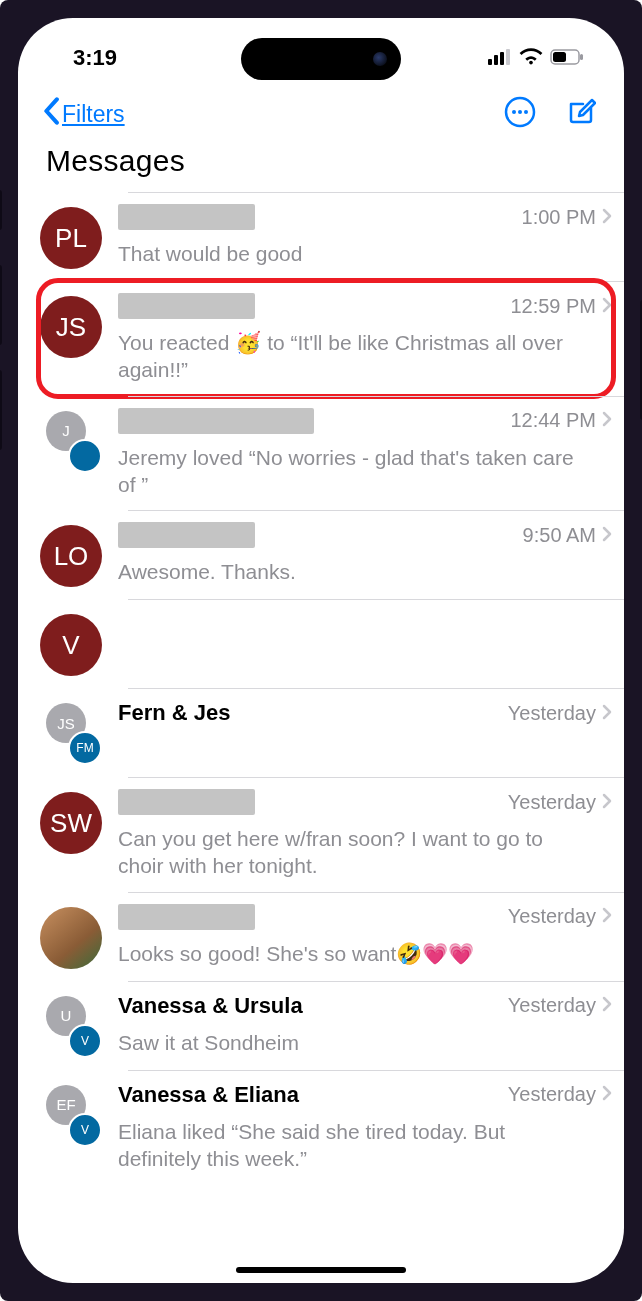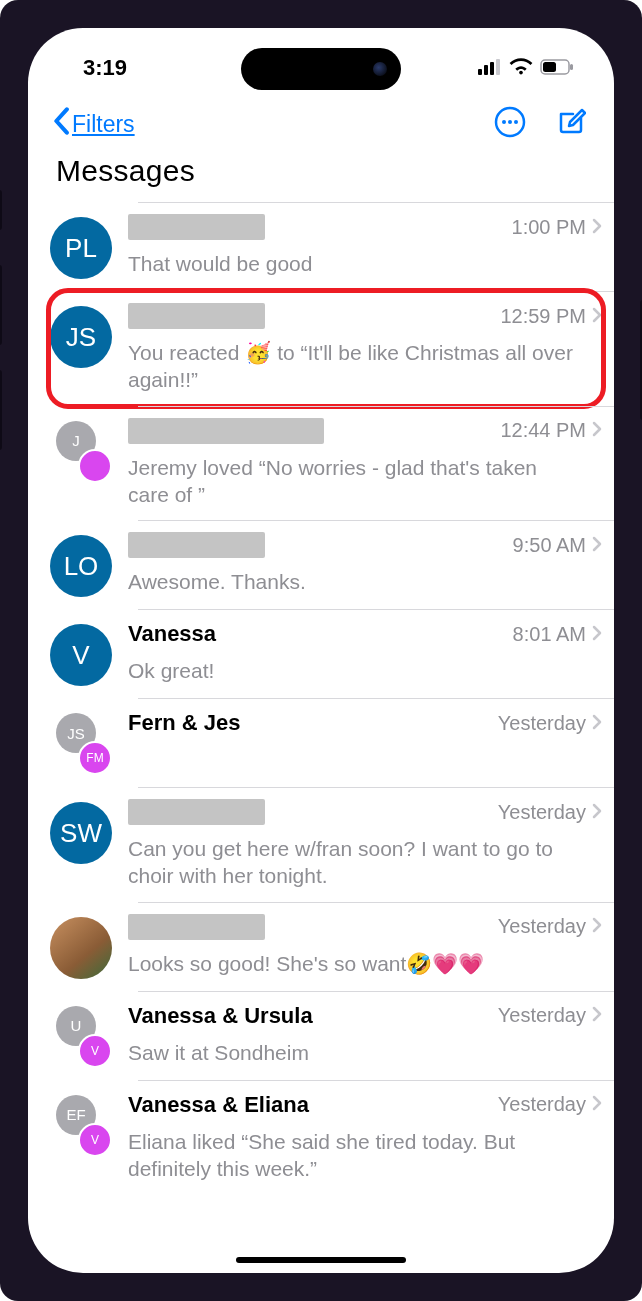--- a/index.html
+++ b/index.html
@@ -7,22 +7,22 @@
     font-family: -apple-system, BlinkMacSystemFont, "Segoe UI", Helvetica, Arial, sans-serif;
     background: #fff;
     width: 642px;
     height: 1301px;
     position: relative;
   }
   .device-frame {
     width: 642px;
     height: 1301px;
     background: #1a1425;
-    border-radius: 18px;
-    padding: 28px;
+    border-radius: 8px;
+    padding: 18px;
     position: relative;
   }
   .screen {
     width: 100%;
     height: 100%;
     background: #fff;
     border-radius: 55px;
     overflow: hidden;
     position: relative;
   }
@@ -85,40 +85,40 @@
   .divider {
     position:absolute;
     top:0;
     left:110px;
     right:0;
     height:1px;
     background:#d8d8dc;
   }
   .avatar {
     width:62px;height:62px;border-radius:50%;
-    background:#0369a1;
+    background:#7f1d1d;
     color:#fff;
     display:flex;align-items:center;justify-content:center;
     font-size:26px;
     flex-shrink:0;
     margin-top:3px;
   }
   .avatar.photo {
     background: linear-gradient(140deg,#c89060,#8a5c36 60%,#3a6b3a);
   }
   .avatar-group {
     width:62px;height:62px;position:relative;flex-shrink:0;margin-top:3px;
   }
   .avatar-group .a1{
     position:absolute;top:0;left:6px;width:40px;height:40px;border-radius:50%;
     background:#a9a9ae;color:#fff;display:flex;align-items:center;justify-content:center;font-size:15px;
   }
   .avatar-group .a2{
     position:absolute;bottom:0;right:0;width:34px;height:34px;border-radius:50%;
-    background:#d946ef;color:#fff;display:flex;align-items:center;justify-content:center;font-size:12px;
+    background:#0369a1;color:#fff;display:flex;align-items:center;justify-content:center;font-size:12px;
     border:2.5px solid #fff;
   }
   .row-body { flex:1; min-width:0; }
   .row-top { display:flex; justify-content:space-between; align-items:center; gap:10px;}
   .name { font-size:22px; font-weight:600; color:#000; white-space:nowrap; }
   .name.redacted {
     background:#c4c4c4;color:transparent;border-radius:2px;
     filter:blur(0.2px);
     padding:0 6px;
   }
@@ -277,32 +277,20 @@
                     <path d="M2 2 L8 8 L2 14" stroke="#c7c7cc" stroke-width="2.5" fill="none" stroke-linecap="round" stroke-linejoin="round"></path>
                   </svg></span>
               </span>
             </div>
             <div class="preview">Awesome. Thanks.</div>
           </div>
         </div>
         <div class="row">
           <div class="divider"></div>
           <div class="avatar">V</div>
-          <div class="row-body">
-            <div class="row-top">
-              <span class="name">Vanessa</span>
-              <span class="meta">
-                <span>8:01 AM</span>
-                <span class="chev"><svg width="10" height="16" viewBox="0 0 10 16">
-                    <path d="M2 2 L8 8 L2 14" stroke="#c7c7cc" stroke-width="2.5" fill="none" stroke-linecap="round" stroke-linejoin="round"></path>
-                  </svg></span>
-              </span>
-            </div>
-            <div class="preview">Ok great!</div>
-          </div>
         </div>
         <div class="row">
           <div class="divider"></div>
           <div class="avatar-group">
             <div class="a1">JS</div>
             <div class="a2">FM</div>
           </div>
           <div class="row-body">
             <div class="row-top">
               <span class="name">Fern &amp; Jes</span>

